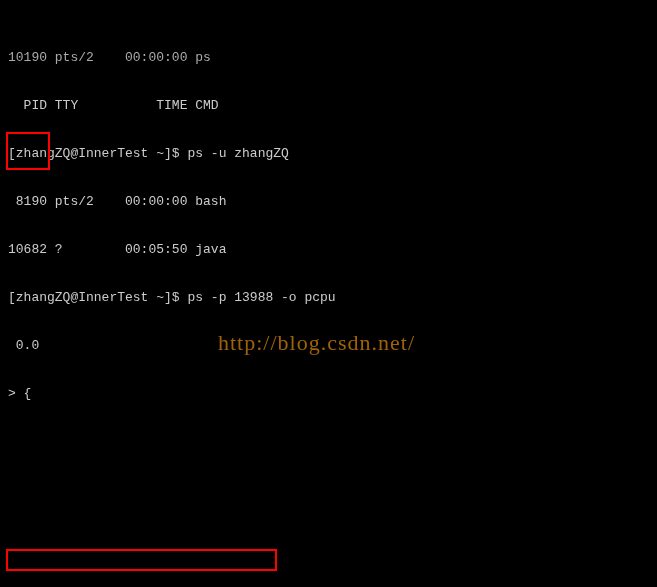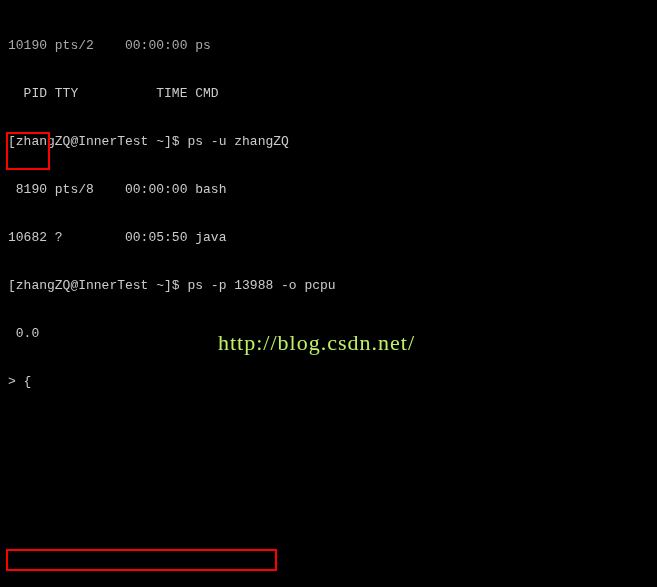--- a/index.html
+++ b/index.html
@@ -11,30 +11,30 @@
     color: #ccc;
     font-family: "Courier New", Consolas, monospace;
     font-size: 13px;
     line-height: 16px;
     overflow: hidden;
     position: relative;
   }
   .term {
     position: absolute;
     top: 0; left: 0; right: 0; bottom: 0;
-    padding: 6px 4px 2px 8px;
+    padding: 18px 4px 2px 8px;
     white-space: pre;
   }
   .line { display: block; min-height: 16px; }
   .dim { color: #aaa; }
   .watermark {
     position: absolute;
     top: 335px;
     left: 218px;
-    color: #bef264;
+    color: #a16207;
     font-family: "Times New Roman", serif;
     font-size: 22px;
     letter-spacing: 1px;
     pointer-events: none;
   }
   .box-red-1 {
     position: absolute;
     left: 6px;
     top: 132px;
     width: 40px;
@@ -52,21 +52,21 @@
     pointer-events: none;
   }
 </style>
 </head>
 <body>
 
 <div class="term">
   <span class="line dim">10190 pts/2    00:00:00 ps</span>
   <span class="line">  PID TTY          TIME CMD</span>
   <span class="line">[zhangZQ@InnerTest ~]$ ps -u zhangZQ</span>
-  <span class="line"> 8190 pts/8    00:00:00 bash</span>
+  <span class="line"> 8190 pts/2    00:00:00 bash</span>
   <span class="line">10682 ?        00:05:50 java</span>
   <span class="line">[zhangZQ@InnerTest ~]$ ps -p 13988 -o pcpu</span>
   <span class="line"> 0.0</span>
   <span class="line">&gt; {</span>
   
   
   
   
   
   

